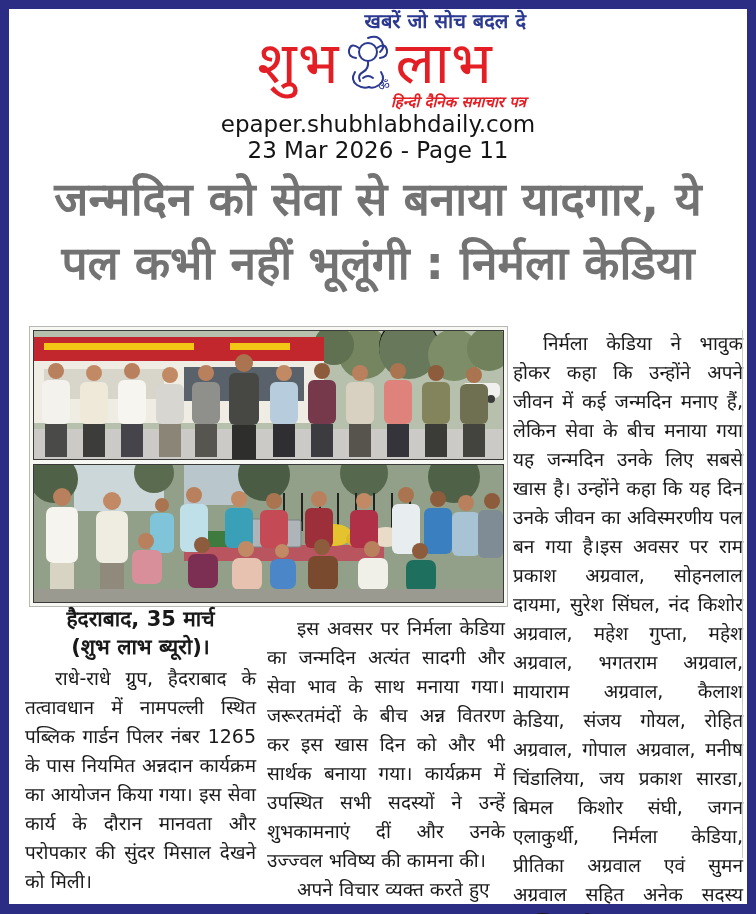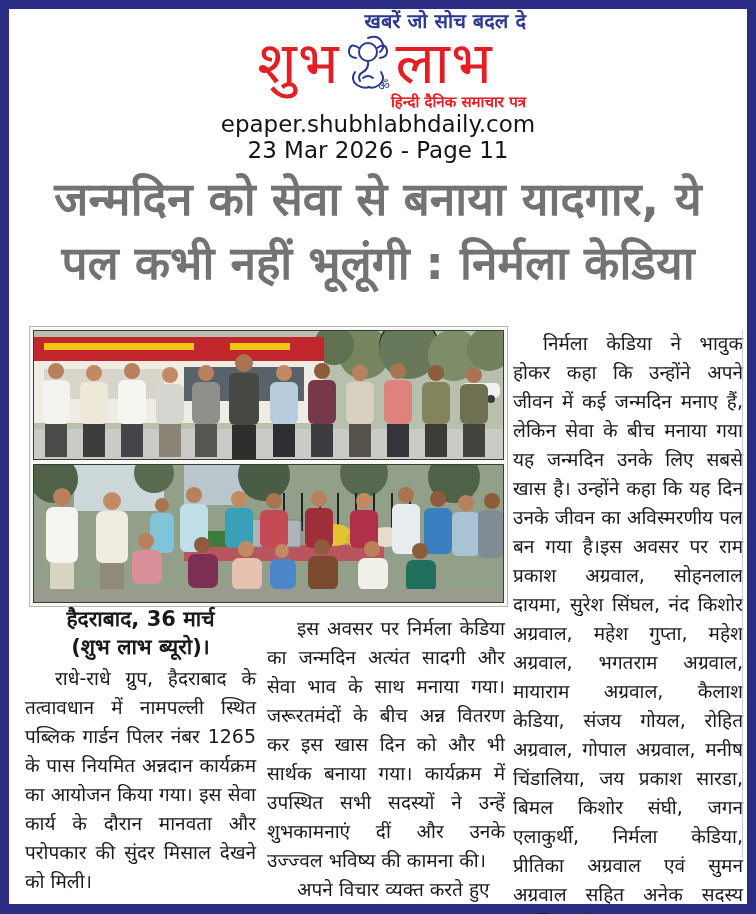--- a/index.html
+++ b/index.html
@@ -13,21 +13,21 @@
   .frame.bottom{bottom:0;left:0;right:0;height:10px;}
   .frame.left{top:0;bottom:0;left:0;width:9px;}
   .frame.right{top:0;bottom:0;right:0;width:9px;}
 
   
   .mast{position:absolute;left:224px;top:11px;width:302px;}
   .tagline{font-size:20px;font-weight:bold;color:#2b3990;text-align:right;line-height:20px;}
   .mastrow{display:flex;align-items:center;justify-content:center;gap:5px;margin-top:1px;}
   .mastword{font-size:58px;line-height:62px;font-weight:400;color:#e31e24;letter-spacing:1px;}
   .ganesh{width:46px;height:62px;flex:0 0 auto;}
-  .subtitle{font-size:15px;font-weight:bold;color:#e31e24;text-align:right;line-height:18px;margin-top:-1px;}
+  .subtitle{font-size:15px;font-weight:bold;color:#e31e24;text-align:right;line-height:18px;margin-top:-1px;font-style:italic;}
 
   .website{position:absolute;top:111px;left:0;right:0;text-align:center;font-size:23px;line-height:26px;color:#141414;}
   .pageinfo{position:absolute;top:137px;left:0;right:0;text-align:center;font-size:23px;line-height:26px;color:#141414;}
 
   .headline{position:absolute;top:167px;left:18px;right:18px;text-align:center;
     font-weight:bold;font-size:46px;line-height:64px;color:#737373;}
 
   
   .photos{position:absolute;left:29px;top:326px;width:479px;background:#f7f7f4;
     border:1px solid #b8b8b2;padding:3px;box-sizing:border-box;
@@ -298,21 +298,21 @@
       <rect x="0" y="124" width="469" height="13" fill="#9a9documentElement" fill-opacity="0"></rect>
       <rect x="0" y="124" width="469" height="13" fill="#9a9a90"></rect>
     </svg>
   </div>
 
   <div class="col col-right">
     <p class="body">निर्मला केडिया ने भावुक होकर कहा कि उन्होंने अपने जीवन में कई जन्मदिन मनाए हैं, लेकिन सेवा के बीच मनाया गया यह जन्मदिन उनके लिए सबसे खास है। उन्होंने कहा कि यह दिन उनके जीवन का अविस्मरणीय पल बन गया है।इस अवसर पर राम प्रकाश अग्रवाल, सोहनलाल दायमा, सुरेश सिंघल, नंद किशोर अग्रवाल, महेश गुप्ता, महेश अग्रवाल, भगतराम अग्रवाल, मायाराम अग्रवाल, कैलाश केडिया, संजय गोयल, रोहित अग्रवाल, गोपाल अग्रवाल, मनीष चिंडालिया, जय प्रकाश सारडा, बिमल किशोर संघी, जगन एलाकुर्थी, निर्मला केडिया, प्रीतिका अग्रवाल एवं सुमन अग्रवाल सहित अनेक सदस्य उपस्थित रहे।</p>
   </div>
 
   <div class="col col-left">
-    <div class="dateline">हैदराबाद, 36 मार्च</div>
+    <div class="dateline">हैदराबाद, 35 मार्च</div>
     <div class="bureau">(शुभ लाभ ब्यूरो)।</div>
     <p class="body">राधे-राधे ग्रुप, हैदराबाद के तत्वावधान में नामपल्ली स्थित पब्लिक गार्डन पिलर नंबर 1265 के पास नियमित अन्नदान कार्यक्रम का आयोजन किया गया। इस सेवा कार्य के दौरान मानवता और परोपकार की सुंदर मिसाल देखने को मिली।</p>
   </div>
 
   <div class="col col-mid">
     <p class="body">इस अवसर पर निर्मला केडिया का जन्मदिन अत्यंत सादगी और सेवा भाव के साथ मनाया गया। जरूरतमंदों के बीच अन्न वितरण कर इस खास दिन को और भी सार्थक बनाया गया। कार्यक्रम में उपस्थित सभी सदस्यों ने उन्हें शुभकामनाएं दीं और उनके उज्ज्वल भविष्य की कामना की।</p>
     <p class="body second">अपने विचार व्यक्त करते हुए</p>
   </div>
 
   <div class="rule-right"></div>

